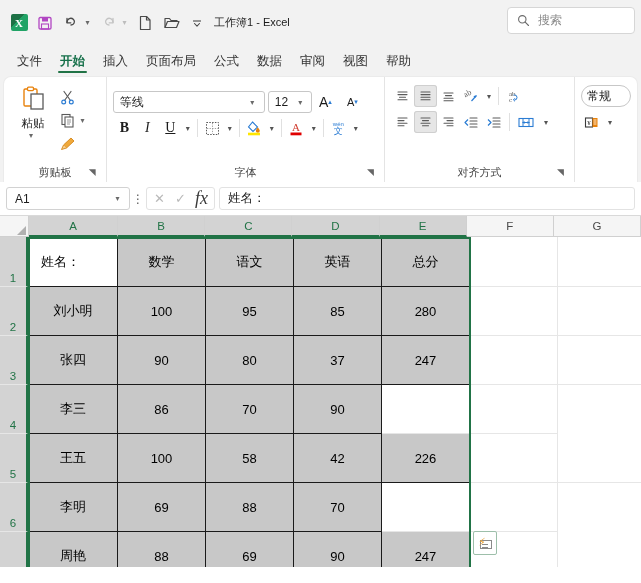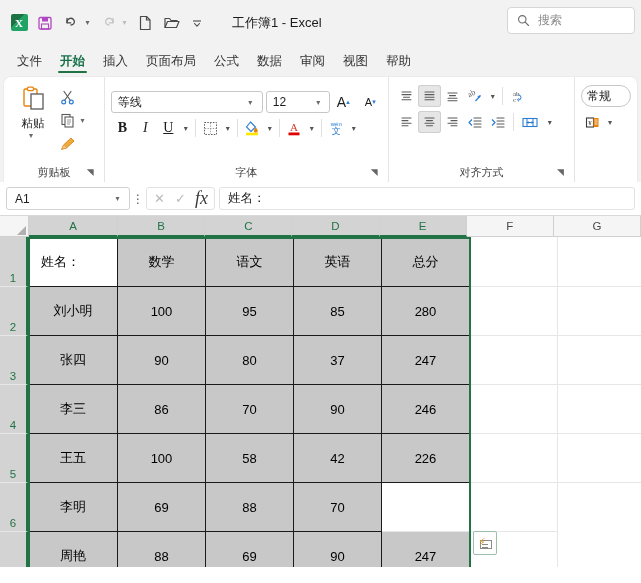--- a/index.html
+++ b/index.html
@@ -51,22 +51,22 @@
   .chev {
     font-size: 8px;
     color: #6a6a6a;
     margin-left: -2px;
     margin-right: 2px;
     width: 11px;
     text-align: center;
   }
   .chev.dim { color: #bdbdbd; }
   .doc-title {
-    margin-left: 22px;
-    font-size: 13px;
+    margin-left: 4px;
+    font-size: 11px;
     color: #1c1c1c;
     white-space: nowrap;
   }
   .searchbox {
     position: absolute;
     left: 507px;
     top: 7px;
     width: 128px;
     height: 27px;
     background: #ffffff;
@@ -185,21 +185,21 @@
     border: 1px solid #c7c7c7;
     border-radius: 3px;
     background: #fff;
     display: flex; align-items: center;
     padding: 0 4px 0 6px;
     box-sizing: border-box;
     font-size: 12px;
   }
   .fontbox .nm { flex: 1; white-space: nowrap; overflow: hidden; }
   .sizebox {
-    width: 64px; height: 22px;
+    width: 44px; height: 22px;
     border: 1px solid #c7c7c7;
     border-radius: 3px;
     background: #fff;
     display: flex; align-items: center;
     padding: 0 3px 0 6px;
     box-sizing: border-box;
     margin-left: 3px;
     font-size: 12px;
   }
   .sizebox .nm { flex: 1; }
@@ -795,21 +795,20 @@
         <div class="cell" style="width:88px;height:49px">247</div>
         <div class="cell empty" style="width:88px;height:49px"></div>
         <div class="cell empty" style="width:88px;height:49px"></div>
       </div>
 
       <div class="grid-row">
         <div class="cell first" style="width:90px;height:49px">李三</div>
         <div class="cell" style="width:88px;height:49px">86</div>
         <div class="cell" style="width:88px;height:49px">70</div>
         <div class="cell" style="width:88px;height:49px">90</div>
-        <div class="cell" style="width:88px;height:49px">246</div>
         <div class="cell empty" style="width:88px;height:49px"></div>
         <div class="cell empty" style="width:88px;height:49px"></div>
       </div>
 
       <div class="grid-row">
         <div class="cell first" style="width:90px;height:49px">王五</div>
         <div class="cell" style="width:88px;height:49px">100</div>
         <div class="cell" style="width:88px;height:49px">58</div>
         <div class="cell" style="width:88px;height:49px">42</div>
         <div class="cell" style="width:88px;height:49px">226</div>

